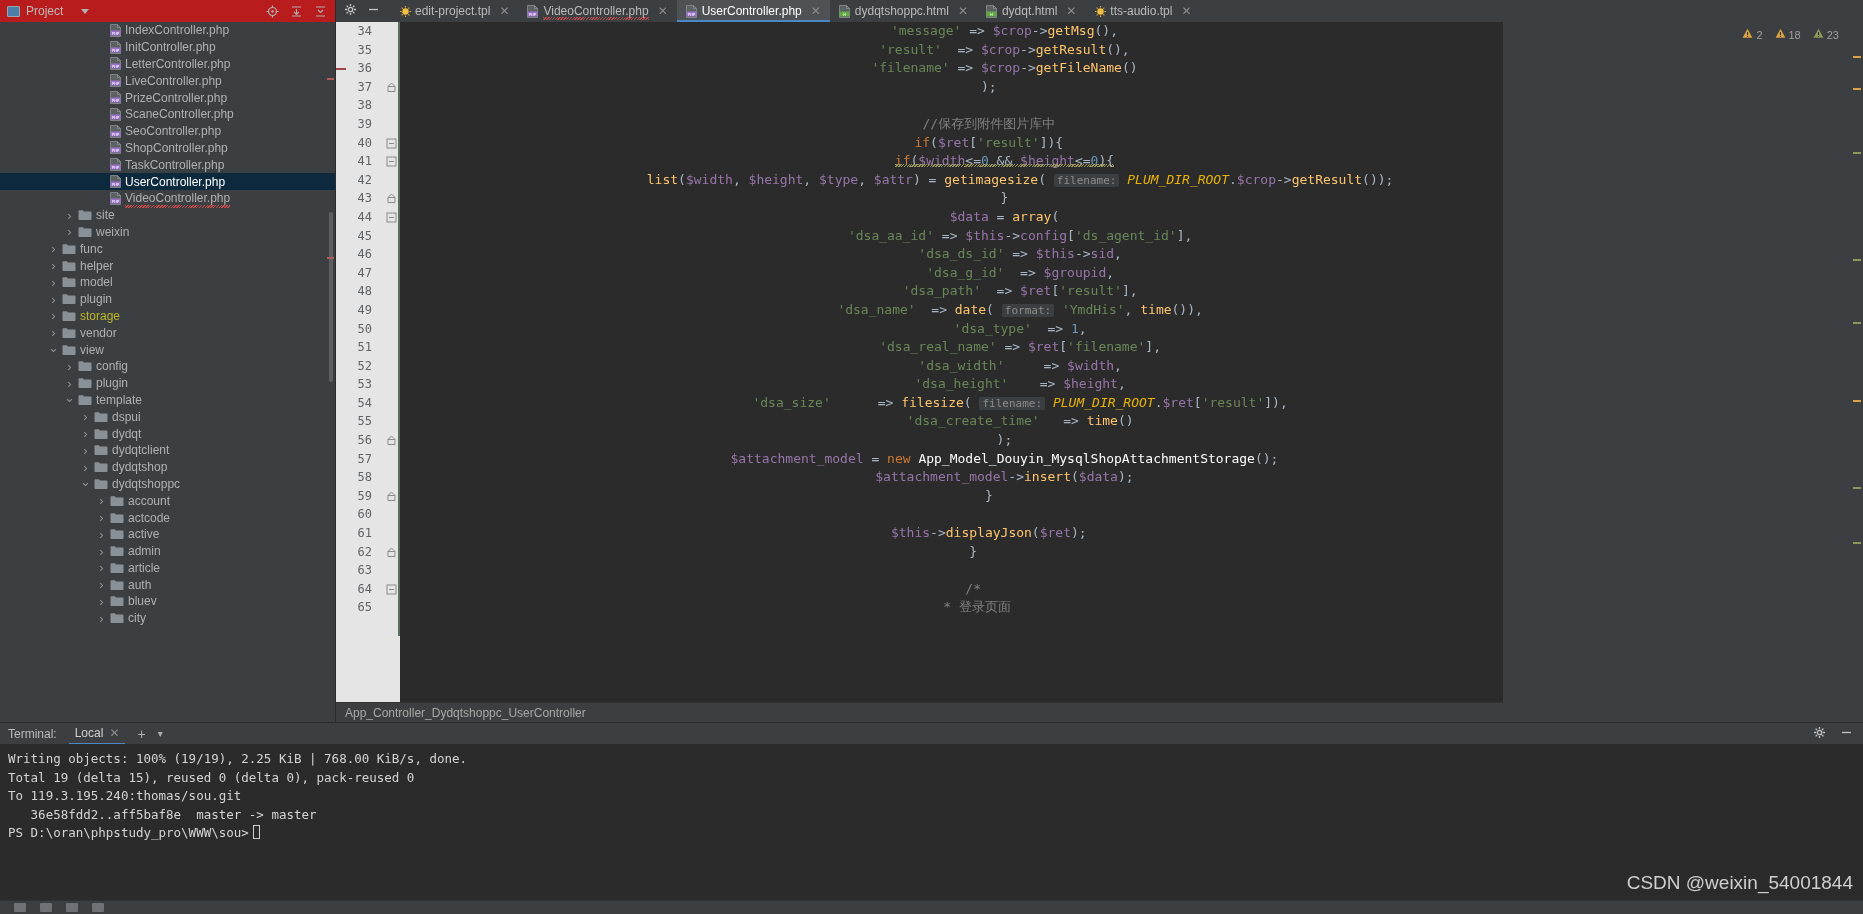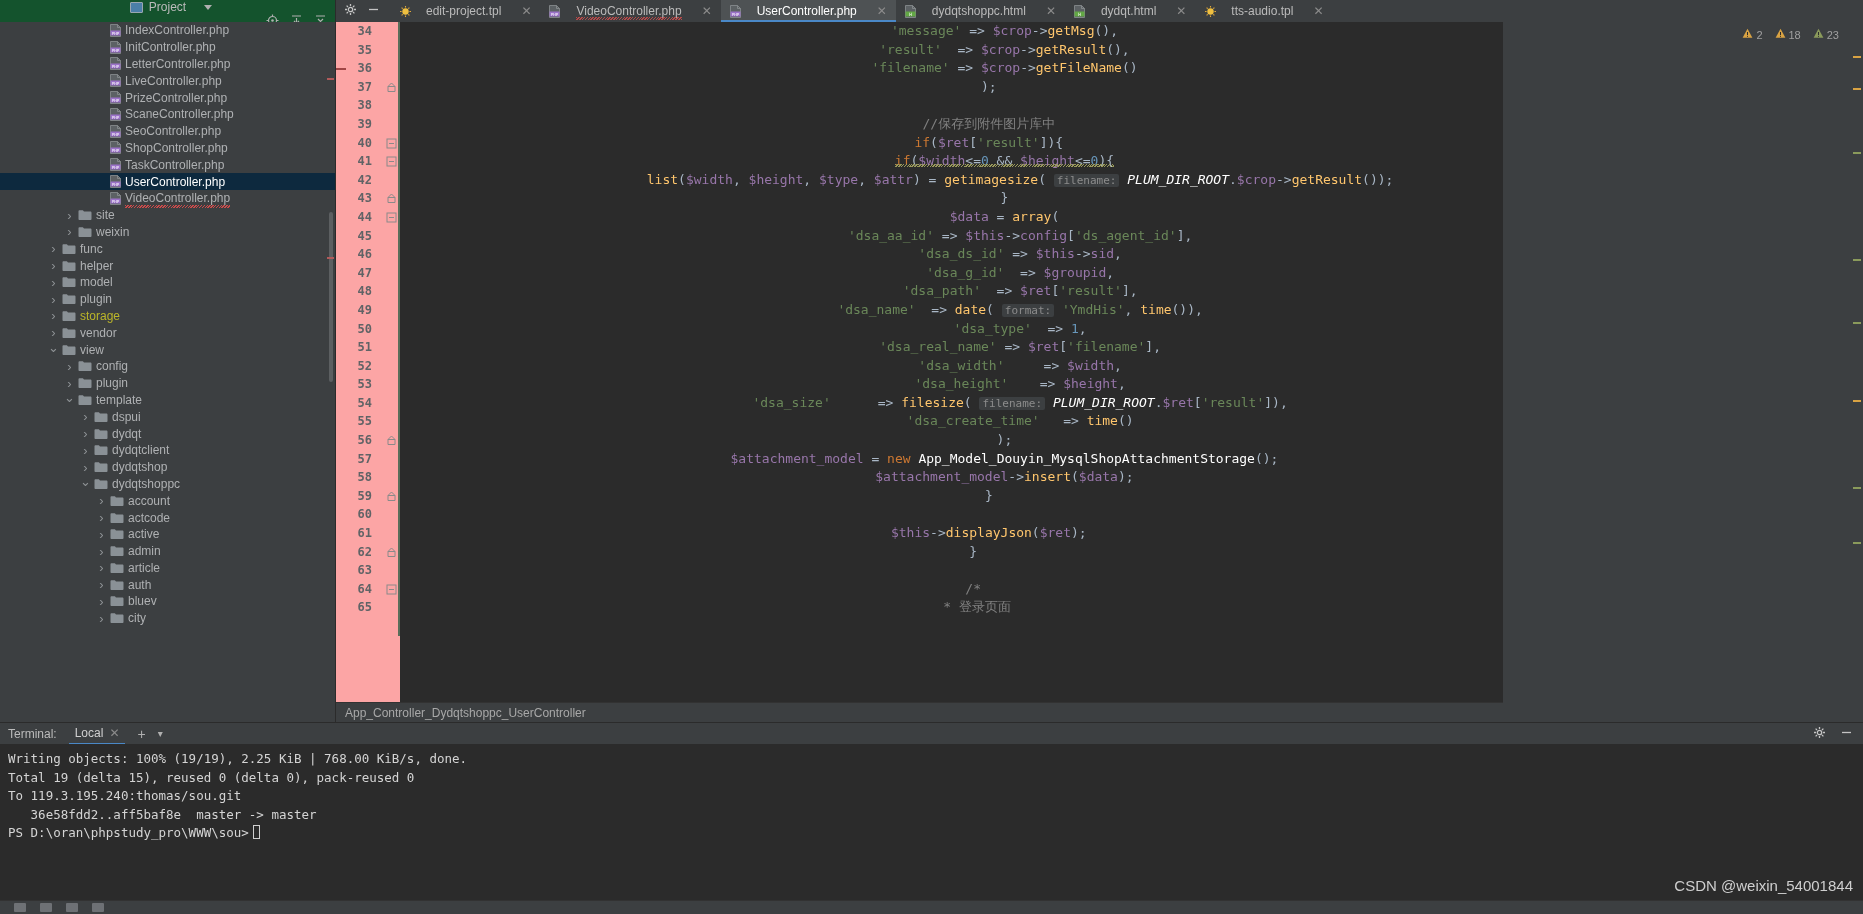--- a/index.html
+++ b/index.html
@@ -15,25 +15,24 @@
     width: 1863px; height: 914px;
     background: #3c3f41;
     display: flex; flex-direction: column;
   }
 
   
   .toprow { display: flex; height: 22px; background: #3c3f41; flex: 0 0 22px; }
 
   .proj-toolbar {
     width: 336px; height: 22px;
-    background: #14532d;
+    background: #b91c1c;
     display: flex; align-items: center;
     padding-left: 7px;
     border-right: 1px solid #2b2b2b;
-    flex-direction: column;
   }
   .proj-title {
     display: flex; align-items: center; gap: 6px;
     color: #bbbbbb; font-size: 12px;
   }
   .proj-ico {
     width: 13px; height: 11px;
     background: #4b7fa8;
     border: 1px solid #9aa7b0;
     border-radius: 1px;
@@ -51,21 +50,21 @@
 
   .tabs-strip {
     flex: 1; height: 22px;
     background: #3c3f41;
     display: flex; align-items: stretch;
     overflow: hidden;
   }
   .tabbar-lead { display: flex; align-items: center; gap: 10px; padding: 0 10px 0 8px; }
   .tab {
     position: relative;
-    display: flex; align-items: center; gap: 16px;
+    display: flex; align-items: center; gap: 5px;
     padding: 0 9px;
     font-size: 12px; color: #bbbbbb;
     white-space: nowrap;
     cursor: default;
   }
   .tab.active { background: #4e5254; color: #ffffff; }
   .tab.active::after {
     content: ""; position: absolute; left: 0; right: 0; bottom: 0;
     height: 2px; background: #4a88c7;
   }
@@ -129,23 +128,22 @@
   .editor-pane {
     flex: 1 1 auto; min-width: 0;
     background: #2b2b2b;
     position: relative;
     display: flex; flex-direction: column;
   }
   .editor-scrollarea { flex: 1 1 auto; position: relative; overflow: hidden; display:flex; }
 
   .gutter {
     width: 64px; flex: 0 0 64px;
-    background: #fca5a5;
+    background: #e5e5e5;
     position: relative;
-    font-weight: bold;
   }
   .gutter .ln {
     height: 18.6px; line-height: 18.6px;
     text-align: right;
     padding-right: 28px;
     color: #606366;
     font-family: "DejaVu Sans Mono", monospace;
     font-size: 12px;
   }
   .fold {
@@ -179,21 +177,21 @@
   .num  { color: #6897bb; }
   .fn   { color: #ffc66d; }
   .cmt  { color: #808080; }
   .cls  { color: #ffffff; }
   .plain{ color: #a9b7c6; }
   .hint {
     background: #3c3f41; color: #8c8c8c;
     font-size: 11px; padding: 0 3px; border-radius: 2px;
     font-family: "DejaVu Sans Mono", monospace;
   }
-  .italic-const { color: #ffffff; font-style: italic; }
+  .italic-const { color: #eab308; font-style: italic; }
   .wavy { position: relative; }
   .wavy::after {
     content: ""; position: absolute; left: 0; right: 0; bottom: 1px; height: 3px;
     background: repeating-linear-gradient(135deg, #9a9a5a 0 1px, transparent 1px 2px);
   }
   .insp-tick { position: absolute; right: 2px; width: 8px; height: 2px; }
 
   
   .right-col {
     width: 360px; flex: 0 0 360px;
@@ -251,21 +249,21 @@
     overflow: hidden;
     position: relative;
   }
   .tline { height: 18.6px; line-height: 18.6px; white-space: pre; }
   .cursor {
     display: inline-block; width: 7px; height: 14px;
     border: 1px solid #cfcfcf; vertical-align: -2px; margin-left: 4px;
   }
   .watermark {
     position: absolute; right: 10px; bottom: 6px;
-    color: #cfcfcf; font-size: 15px;
+    color: #cfcfcf; font-size: 19px;
     font-family: "Liberation Sans", sans-serif;
   }
 
   
   .statusbar {
     height: 14px; flex: 0 0 14px;
     background: #3c3f41;
     border-top: 1px solid #323232;
     display: flex; align-items: center;
   }

